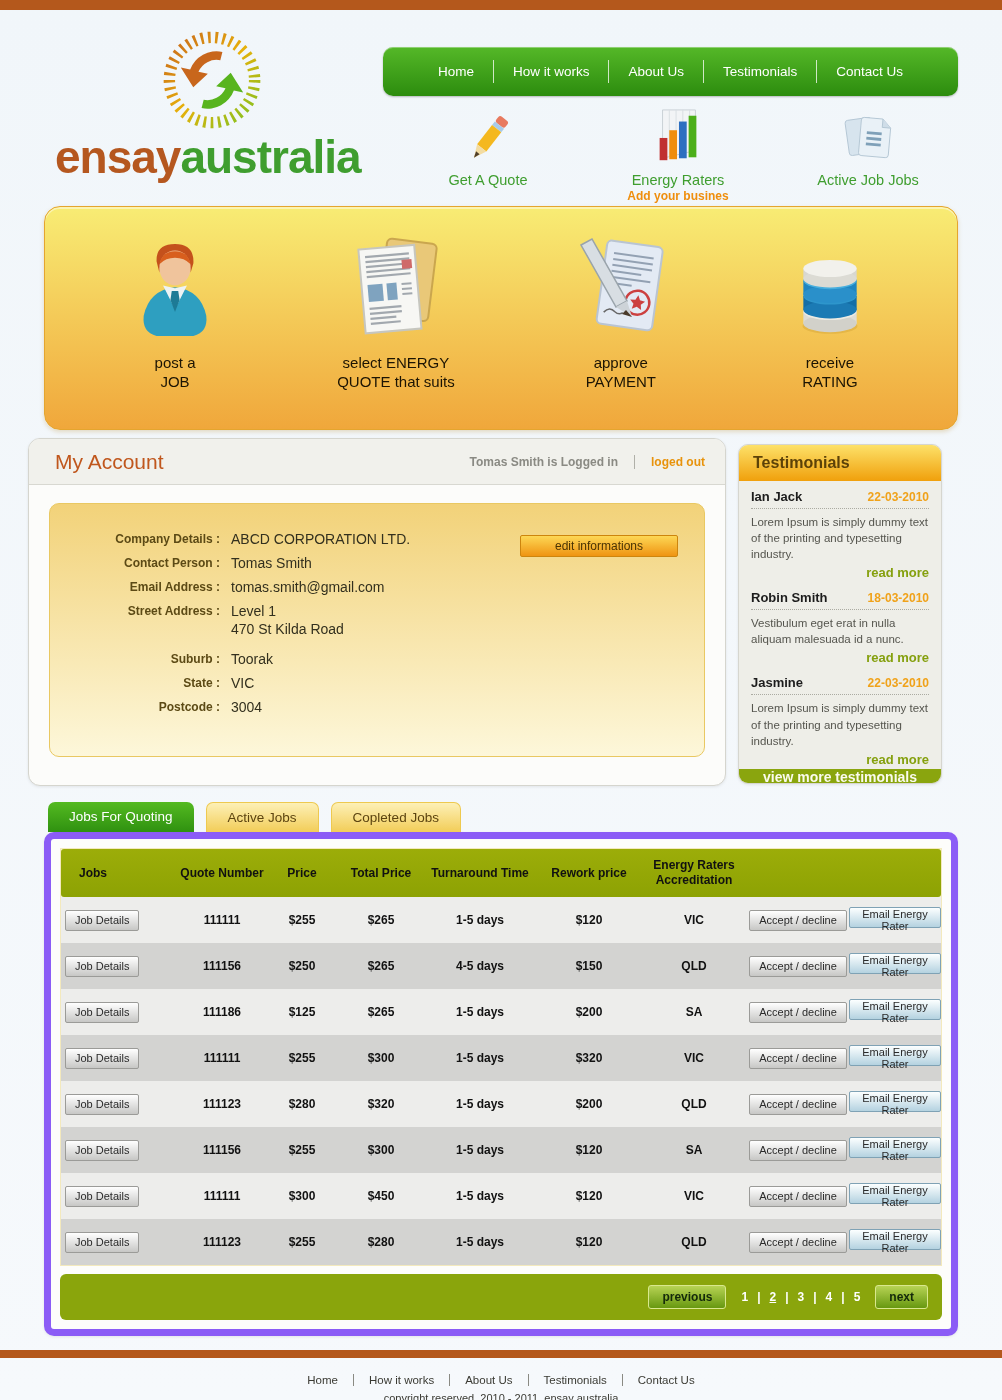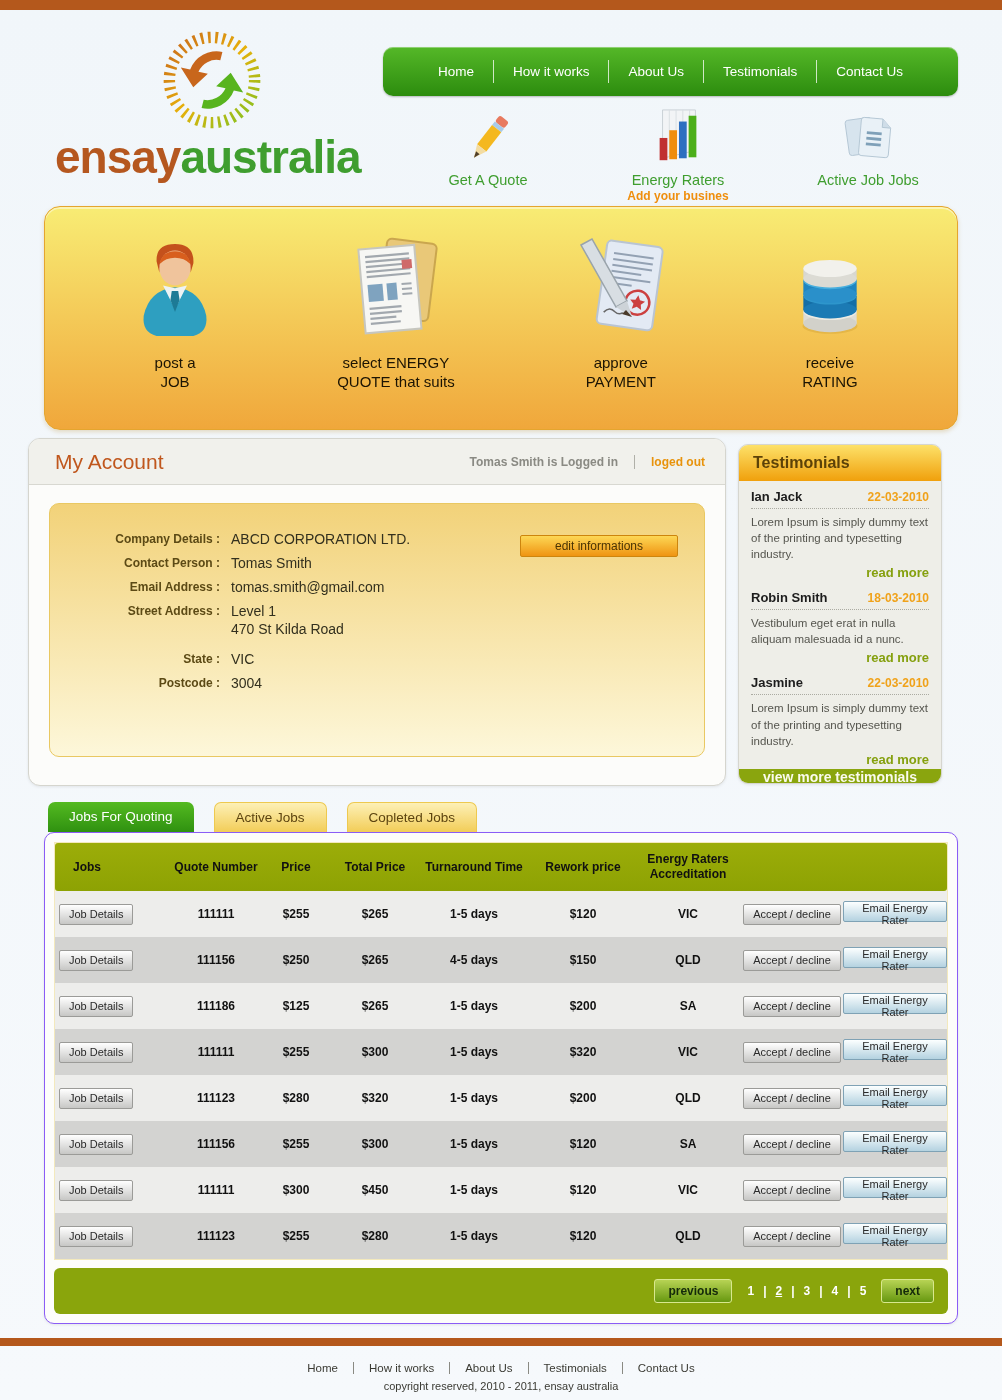--- a/index.html
+++ b/index.html
@@ -97,31 +97,31 @@
   .t-date { margin-left:auto; font-size:12px; font-weight:bold; color:#f0a21a; }
   .t-dots { border-top:1px dotted #ababa2; margin:4px 0 5px; }
   .t-text { font-size:11.5px; color:#55554e; line-height:1.4; }
   .t-readmore { display:block; text-align:right; font-size:13px; font-weight:bold; color:#85a00e; text-decoration:none; margin-top:3px; }
   .view-more-btn {
     margin-top:auto; height:34px; border:0; background:#8aa50e; color:#fbfbee;
     font-size:14px; font-weight:bold; cursor:pointer; font-family:inherit;
   }
 
   
-  .tabs { display:flex; gap:20px; margin:16px 8px 0 48px; height:30px; }
+  .tabs { display:flex; gap:12px; margin:16px 8px 0 48px; height:30px; }
   .tab {
     height:30px; line-height:30px; padding:0 21px; font-size:13.5px; cursor:pointer;
     border-radius:7px 7px 0 0; color:#5c4410;
     background:linear-gradient(#fdf0b6, #f2cd58); border:1px solid #eec94f; border-bottom:0;
   }
   .tab.active {
     background:linear-gradient(#54ba21, #2f9110); color:#fff; border:0; font-weight:normal;
   }
   .jobs-panel {
-    margin:0 44px; background:#fdfdfb; border:1px solid #8b5cf6; border-radius:10px;
+    margin:0 44px; background:#fdfdfb; border:7px solid #8b5cf6; border-radius:10px;
     padding:9px; box-shadow:0 1px 3px rgba(0,0,0,.08);
   }
   .table-wrap { border:1px solid #f3e9bd; background:#fbf5d8; }
   .thead, .trow { display:grid; grid-template-columns:118px 86px 74px 84px 114px 104px 106px 102px 1fr; align-items:center; }
   .thead {
     height:48px; background:linear-gradient(#9cad09, #8da203); border-radius:3px;
     color:#232800; font-size:12px; font-weight:bold;
   }
   .thead .cell { text-align:center; line-height:1.25; }
   .thead .cell:first-child { text-align:left; padding-left:18px; }
@@ -342,20 +342,24 @@
             <span class="f-label">Email Address :</span>
             <span class="f-value">tomas.smith@gmail.com</span>
           </div>
 
           <div class="field-row">
             <span class="f-label">Street Address :</span>
             <span class="f-value">Level 1
 470 St Kilda Road</span>
           </div>
 
+          <div class="field-row">
+            <span class="f-label">Suburb :</span>
+            <span class="f-value">Toorak</span>
+          </div>
 
           <div class="field-row">
             <span class="f-label">State :</span>
             <span class="f-value">VIC</span>
           </div>
 
           <div class="field-row">
             <span class="f-label">Postcode :</span>
             <span class="f-value">3004</span>
           </div>

